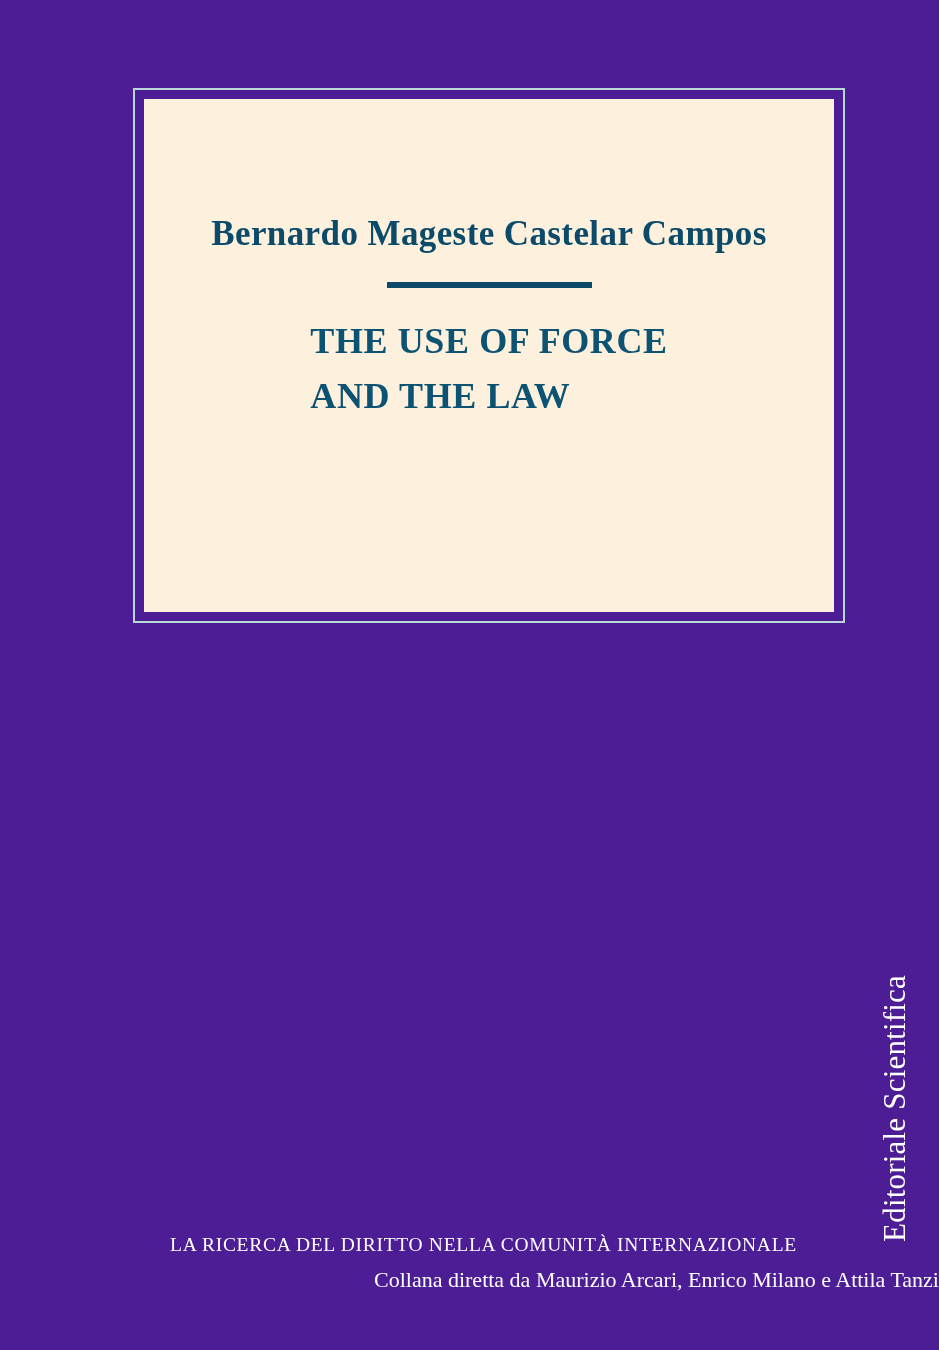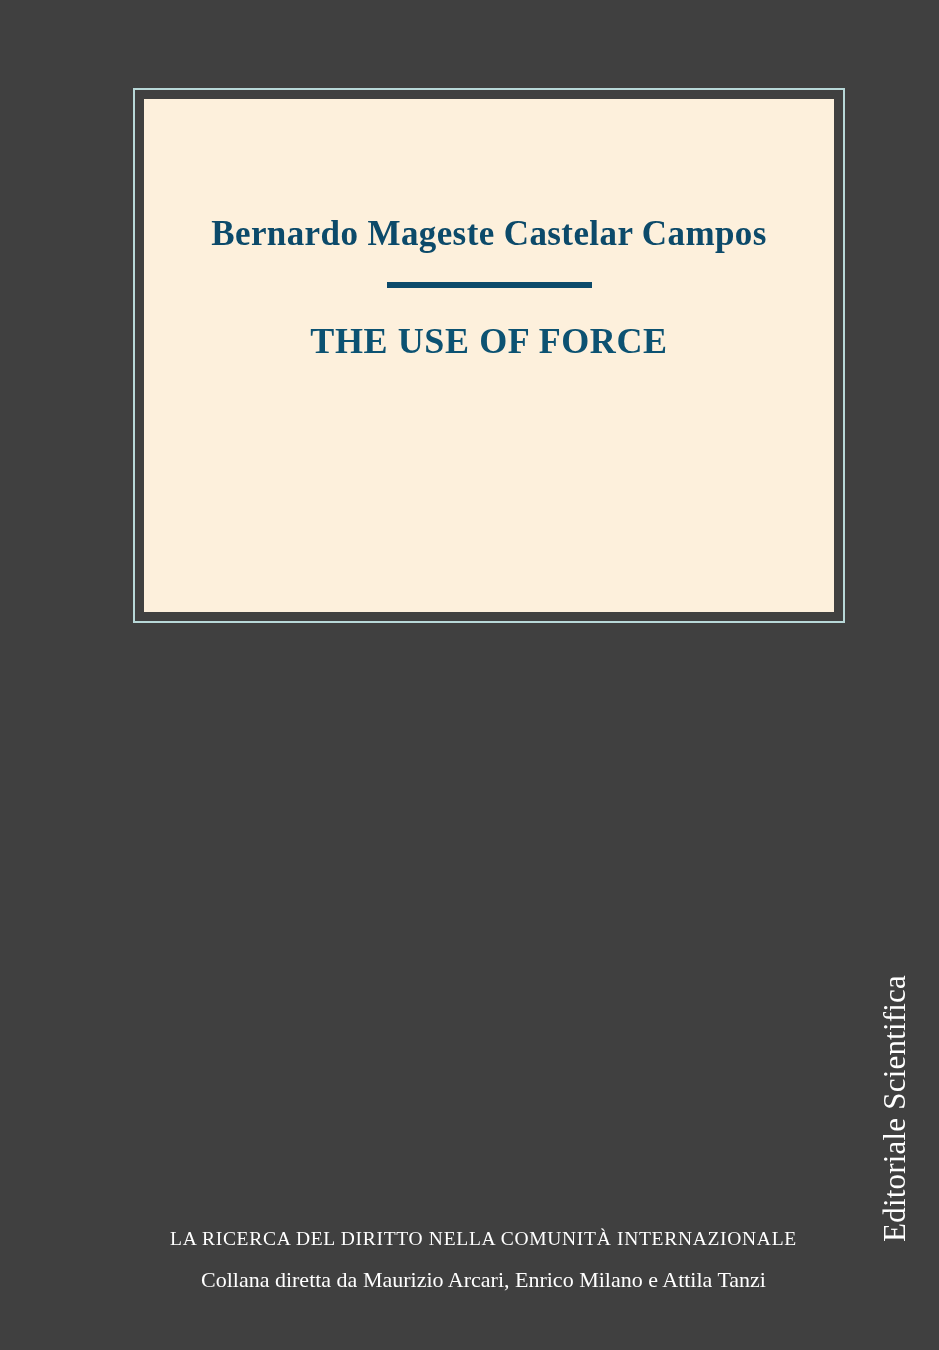--- a/index.html
+++ b/index.html
@@ -11,21 +11,21 @@
     height: 1350px;
     background: #0b4b6b;
     font-family: "Liberation Serif", serif;
     overflow: hidden;
     position: relative;
   }
 
   .cover {
     position: absolute;
     inset: 0;
-    background: #404040;
+    background: #4c1d95;
   }
 
   
   .title-frame {
     position: absolute;
     left: 133px;
     top: 88px;
     width: 712px;
     height: 535px;
     border: 2px solid #b8d8d8;
@@ -87,21 +87,22 @@
     font-size: 19.5px;
     letter-spacing: 0.7px;
     line-height: 1.5;
     font-variant: small-caps;
     text-transform: uppercase;
   }
   .series-editors {
     color: #ffffff;
     font-size: 22px;
     line-height: 1.5;
-    margin-top: 10px;
+    margin-top: 4px;
+    text-align: right;
   }
 
   
   .publisher {
     position: absolute;
     right: 26px;
     bottom: 108px;
     color: #ffffff;
     font-size: 31px;
     letter-spacing: 0.2px;
@@ -117,20 +118,21 @@
 
   <div class="title-frame">
     <div class="title-panel">
 
       <div class="author">Bernardo Mageste Castelar Campos</div>
 
       <div class="rule"></div>
 
       <div class="book-title">
         <span class="line">THE USE OF FORCE</span>
+        <span class="line">AND THE LAW</span>
       </div>
 
     </div>
   </div>
 
   <div class="series-block">
     <div class="series-name">LA RICERCA DEL DIRITTO NELLA COMUNITÀ INTERNAZIONALE</div>
     <div class="series-editors">Collana diretta da Maurizio Arcari, Enrico Milano e Attila Tanzi</div>
   </div>
 

